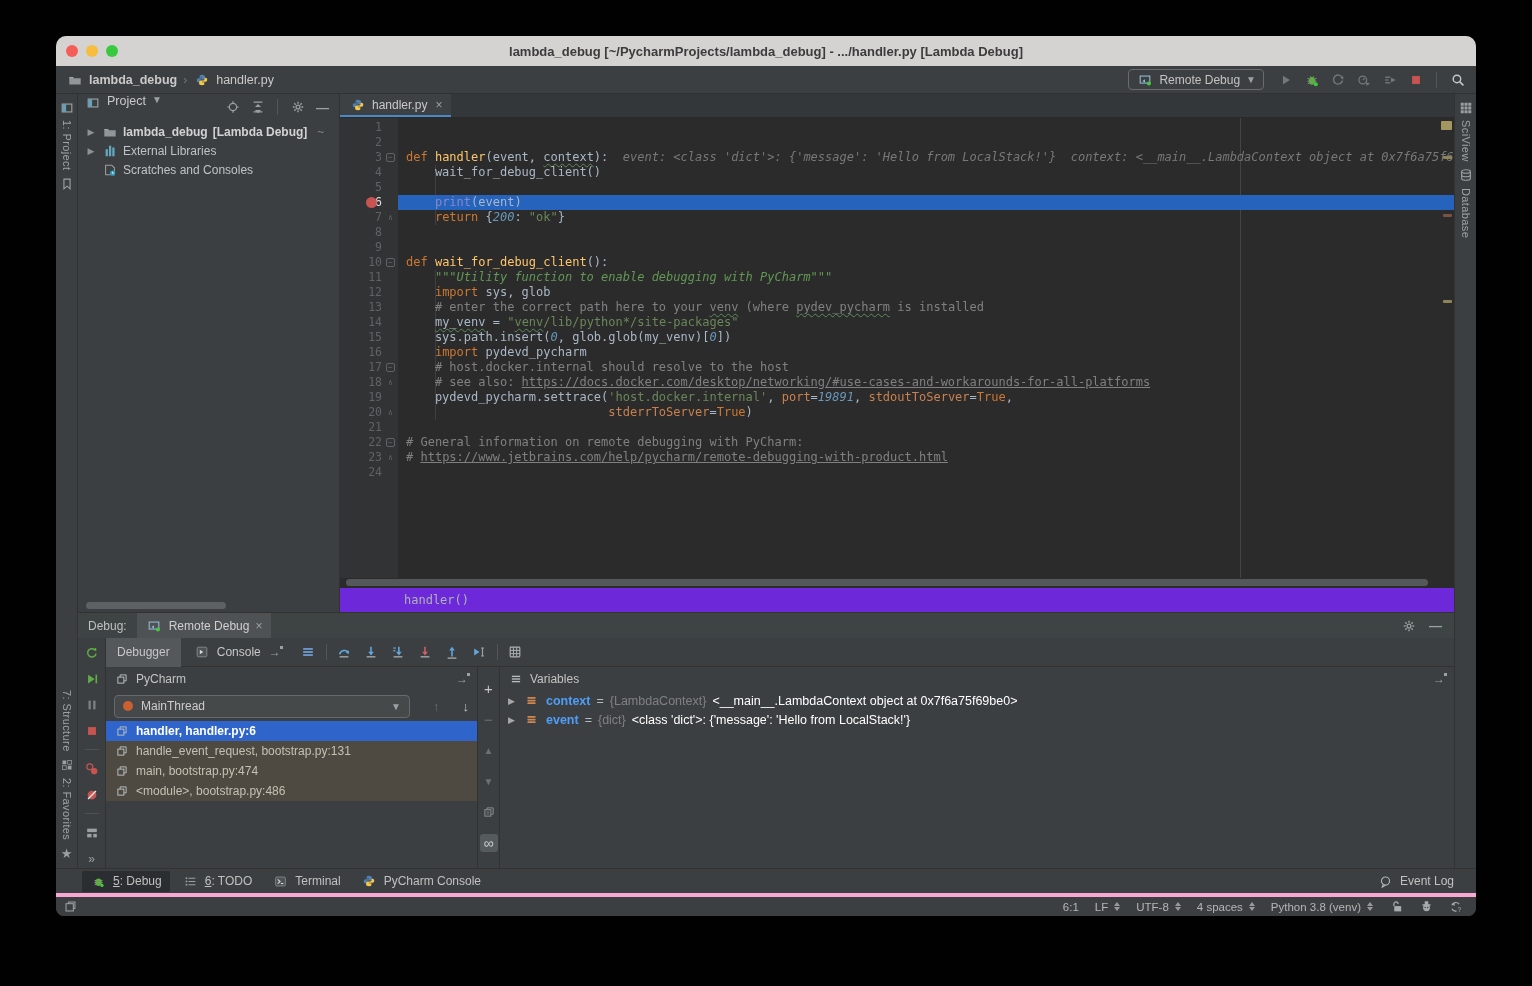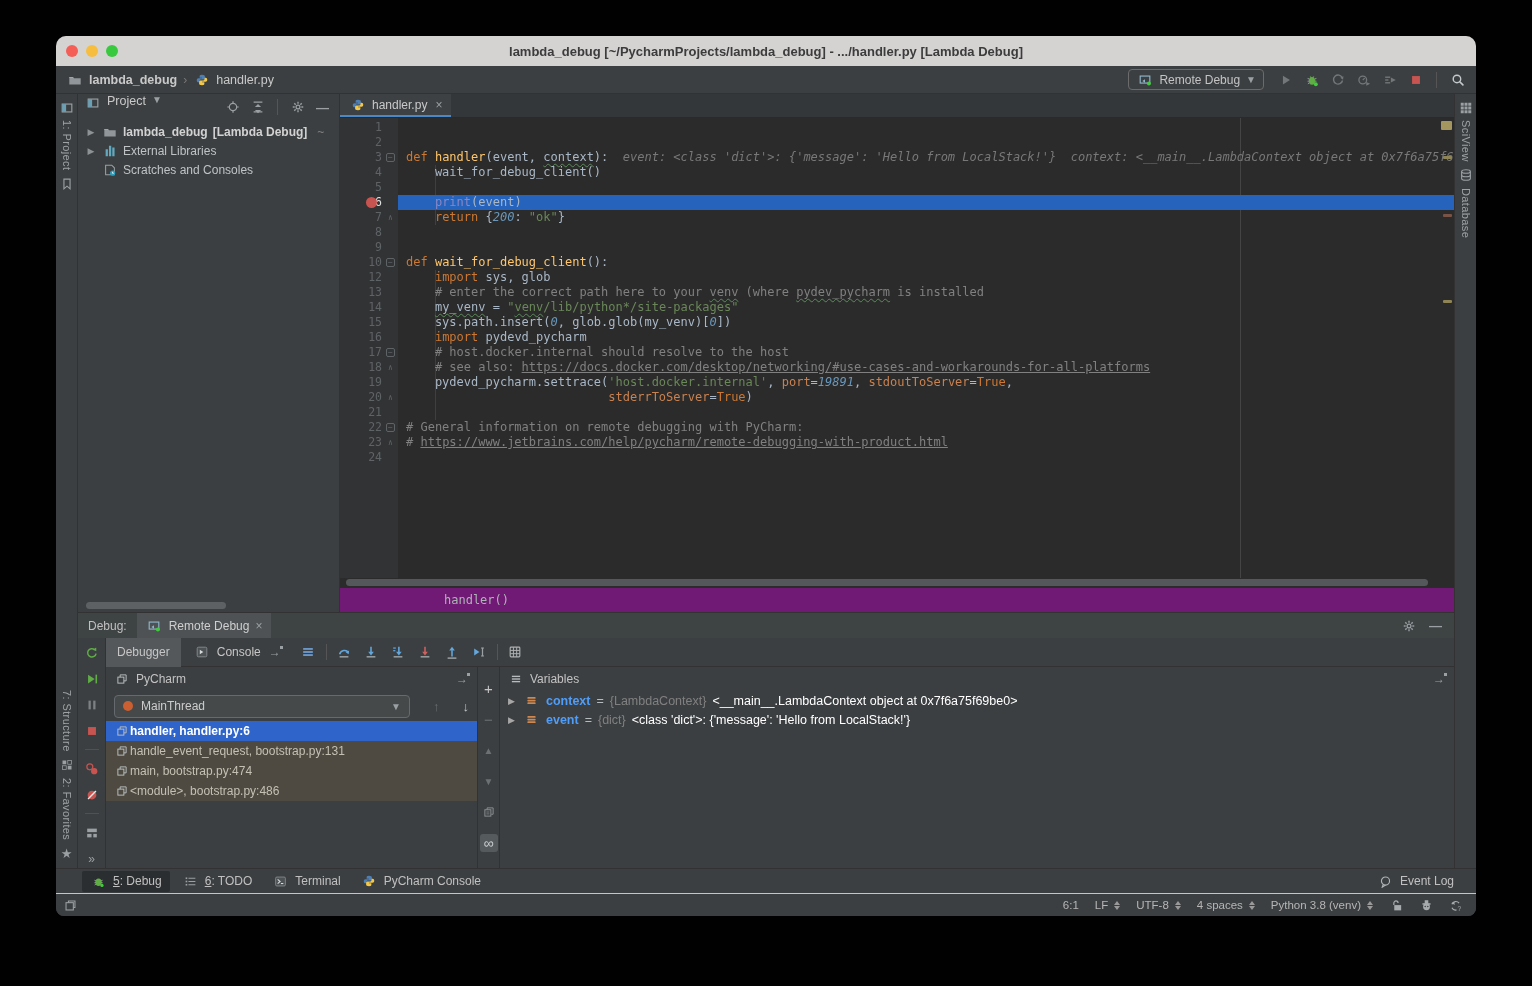--- a/index.html
+++ b/index.html
@@ -66,21 +66,21 @@
   .tk-c{color:#808080;}.tk-n{color:#6897bb;font-style:italic;}.tk-b{color:#8888c6;}.tk-a{color:#c9814f;}.tk-p{color:#a9b7c6;}
   .tk-h{color:#787878;font-style:italic;}
   .tk-cl{color:#808080;text-decoration:underline;}
   .tk-pw{color:#a9b7c6;}.tk-cw{color:#808080;}.tk-sw{color:#6a8759;}
   .tk-pw,.tk-cw,.tk-sw{text-decoration:underline wavy #5b8a5b;text-decoration-thickness:1px;text-underline-offset:2px;}
   .iguide{position:absolute;width:1px;background:rgba(120,125,128,.25);}
   .rmargin{position:absolute;top:0;bottom:0;width:1px;background:rgba(90,90,90,.55);}
   .smark{position:absolute;border-radius:1px;}
   .hscroll{height:10px;position:relative;flex:none;background:#2b2b2b;}
   .hthumb2{position:absolute;top:1px;left:6px;right:26px;height:7px;border-radius:4px;background:#55585a;}
-  .ctxline{height:24px;display:flex;align-items:center;padding-left:104px;color:#aeb3b6;background:#701a75;
+  .ctxline{height:24px;display:flex;align-items:center;padding-left:64px;color:#aeb3b6;background:#6d28d9;
     font-family:"DejaVu Sans Mono",monospace;font-size:12px;flex:none;text-align:center;}
   
   .debug{height:256px;flex:none;background:#3c3f41;border-top:1px solid #323232;position:relative;}
   .dbg-head{height:25px;background:#3e4344;display:flex;align-items:center;padding-left:10px;gap:10px;}
   .dbg-label{color:#c0c0c0;}
   .dbg-tab{height:25px;background:#4e5254;display:flex;align-items:center;gap:6px;padding:0 9px;color:#cfcfcf;}
   .dbg-tab .close{color:#9aa0a3;}
   .dbg-head-right{margin-left:auto;display:flex;align-items:center;gap:10px;padding-right:10px;}
   .dbg-toolbar{height:29px;margin-left:28px;border-bottom:1px solid #323232;display:flex;align-items:center;gap:2px;padding-right:6px;}
   .dtab{height:29px;display:flex;align-items:center;gap:6px;padding:0 11px;color:#c6c6c6;font-size:12px;}
@@ -90,41 +90,41 @@
   .dbg-content{margin-left:28px;display:flex;height:202px;}
   .frames{width:372px;flex:none;border-right:1px solid #323232;display:flex;flex-direction:column;}
   .panel-head{height:24px;display:flex;align-items:center;gap:6px;padding:0 7px;color:#c3c3c3;flex:none;}
   .panel-head .spacer{flex:1;}
   .pin{position:relative;color:#9aa0a3;font-size:12px;width:16px;text-align:center;}
   .pin::after{content:'';position:absolute;top:1px;right:0px;width:3px;height:3px;background:#9aa0a3;}
   .thread-row{height:30px;display:flex;align-items:center;gap:23px;padding:0 8px;flex:none;}
   .thread-dd{width:296px;height:23px;border:1px solid #646a6d;border-radius:4px;background:#45494a;display:flex;align-items:center;gap:8px;padding:0 8px;color:#cccccc;}
   .thread-dot{width:10px;height:10px;border-radius:50%;background:#ca5f32;flex:none;}
   .thread-dd .spacer{flex:1;}
-  .frame-row{height:20px;display:flex;align-items:center;padding-left:7px;font-size:12px;color:#c5c0b4;white-space:nowrap;}
+  .frame-row{height:20px;display:flex;align-items:center;gap:6px;padding-left:7px;font-size:12px;color:#c5c0b4;white-space:nowrap;}
   .frame-row.lib{background:#4e4a41;}
   .frame-row.sel{background:#2f65ca;color:#ffffff;font-weight:bold;}
   .watchbar{width:22px;flex:none;border-right:1px solid #323232;display:flex;flex-direction:column;align-items:center;padding-top:12px;gap:13px;}
   .wicon{color:#c5c5c5;font-size:13px;width:18px;height:18px;display:flex;align-items:center;justify-content:center;}
   .wicon.dis{color:#6b7072;}
   .wicon.active{background:#555b5d;border-radius:3px;}
   .vars{flex:1 1 auto;display:flex;flex-direction:column;min-width:0;}
   .var-row{height:19px;display:flex;align-items:center;gap:6px;padding-left:8px;white-space:nowrap;font-size:12.5px;}
   .var-exp{color:#a7a7a7;font-size:9px;width:9px;}
   .var-name{color:#4f9df8;font-weight:bold;}
   .var-eq{color:#b5bbbe;}
   .var-type{color:#808080;}
   .var-val{color:#ffffff;}
   
   .toolwin{height:25px;background:#3c3f41;border-top:1px solid #323232;display:flex;align-items:center;padding:0 14px 0 26px;gap:4px;flex:none;}
   .twitem{height:21px;display:flex;align-items:center;gap:6px;padding:0 8px;color:#c0c0c0;font-size:12px;border-radius:2px;}
   .twitem.sel{background:#2b2e30;}
   .twitem .mn{text-decoration:underline;}
   .toolwin .spacer{flex:1;}
-  .statusbar{height:23px;background:#3c3f41;border-top:1px solid #f9a8d4;display:flex;align-items:center;padding:0 12px 0 6px;gap:16px;color:#b5b5b5;font-size:11.5px;flex:none;}
+  .statusbar{height:23px;background:#3c3f41;border-top:4px solid #f9a8d4;display:flex;align-items:center;padding:0 12px 0 6px;gap:16px;color:#b5b5b5;font-size:11.5px;flex:none;}
   .statusbar .spacer{flex:1;}
   .stitem{display:flex;align-items:center;gap:4px;}
   .sorters{display:inline-flex;flex-direction:column;gap:1px;margin-left:2px;}
   .sorters i{width:0;height:0;border-left:3px solid transparent;border-right:3px solid transparent;display:block;}
   .sorters .up{border-bottom:4px solid #9a9a9a;}
   .sorters .dn{border-top:4px solid #9a9a9a;}
   svg{display:block;}
 </style>
 </head>
 <body>
@@ -380,20 +380,21 @@
                 <div class="cl"><span class="gut">1</span><span class="codetxt"></span></div>
                 <div class="cl"><span class="gut">2</span><span class="codetxt"></span></div>
                 <div class="cl"><span class="gut">3<span class="fold minus">−</span></span><span class="codetxt"><span class="tk-k">def </span><span class="tk-f">handler</span><span class="tk-p">(event, </span><span class="tk-pw">context</span><span class="tk-p">):</span><span class="tk-h">  event: &lt;class 'dict'&gt;: {'message': 'Hello from LocalStack!'}  context: &lt;__main__.LambdaContext object at 0x7f6a75f69be0&gt;</span></span></div>
                 <div class="cl"><span class="gut">4</span><span class="codetxt"><span class="tk-p">    wait_for_debug_client()</span></span></div>
                 <div class="cl"><span class="gut">5</span><span class="codetxt"></span></div>
                 <div class="cl exec"><span class="gut">6<span class="bp"></span></span><span class="codetxt"><span class="tk-p">    </span><span class="tk-b">print</span><span class="tk-p">(event)</span></span></div>
                 <div class="cl"><span class="gut">7<span class="fold end">∧</span></span><span class="codetxt"><span class="tk-p">    </span><span class="tk-k">return</span><span class="tk-p"> {</span><span class="tk-n">200</span><span class="tk-p">: </span><span class="tk-s">"ok"</span><span class="tk-p">}</span></span></div>
                 <div class="cl"><span class="gut">8</span><span class="codetxt"></span></div>
                 <div class="cl"><span class="gut">9</span><span class="codetxt"></span></div>
                 <div class="cl"><span class="gut">10<span class="fold minus">−</span></span><span class="codetxt"><span class="tk-k">def </span><span class="tk-f">wait_for_debug_client</span><span class="tk-p">():</span></span></div>
+                <div class="cl"><span class="gut">11</span><span class="codetxt"><span class="tk-p">    </span><span class="tk-d">"""Utility function to enable debugging with PyCharm"""</span></span></div>
                 <div class="cl"><span class="gut">12</span><span class="codetxt"><span class="tk-p">    </span><span class="tk-k">import</span><span class="tk-p"> sys, glob</span></span></div>
                 <div class="cl"><span class="gut">13</span><span class="codetxt"><span class="tk-p">    </span><span class="tk-c"># enter the correct path here to your </span><span class="tk-cw">venv</span><span class="tk-c"> (where </span><span class="tk-cw">pydev_pycharm</span><span class="tk-c"> is installed</span></span></div>
                 <div class="cl"><span class="gut">14</span><span class="codetxt"><span class="tk-p">    </span><span class="tk-pw">my_venv</span><span class="tk-p"> = </span><span class="tk-s">"</span><span class="tk-sw">venv</span><span class="tk-s">/lib/python*/site-packages"</span></span></div>
                 <div class="cl"><span class="gut">15</span><span class="codetxt"><span class="tk-p">    sys.path.insert(</span><span class="tk-n">0</span><span class="tk-p">, glob.glob(my_venv)[</span><span class="tk-n">0</span><span class="tk-p">])</span></span></div>
                 <div class="cl"><span class="gut">16</span><span class="codetxt"><span class="tk-p">    </span><span class="tk-k">import</span><span class="tk-p"> pydevd_pycharm</span></span></div>
                 <div class="cl"><span class="gut">17<span class="fold minus">−</span></span><span class="codetxt"><span class="tk-p">    </span><span class="tk-c"># host.docker.internal should resolve to the host</span></span></div>
                 <div class="cl"><span class="gut">18<span class="fold end">∧</span></span><span class="codetxt"><span class="tk-p">    </span><span class="tk-c"># see also: </span><span class="tk-cl">https://docs.docker.com/desktop/networking/#use-cases-and-workarounds-for-all-platforms</span></span></div>
                 <div class="cl"><span class="gut">19</span><span class="codetxt"><span class="tk-p">    pydevd_pycharm.settrace(</span><span class="tk-s">'host.docker.internal'</span><span class="tk-p">, </span><span class="tk-a">port</span><span class="tk-p">=</span><span class="tk-n">19891</span><span class="tk-p">, </span><span class="tk-a">stdoutToServer</span><span class="tk-p">=</span><span class="tk-k">True</span><span class="tk-p">,</span></span></div>
                 <div class="cl"><span class="gut">20<span class="fold end">∧</span></span><span class="codetxt"><span class="tk-p">                            </span><span class="tk-a">stderrToServer</span><span class="tk-p">=</span><span class="tk-k">True</span><span class="tk-p">)</span></span></div>
                 <div class="cl"><span class="gut">21</span><span class="codetxt"></span></div>

